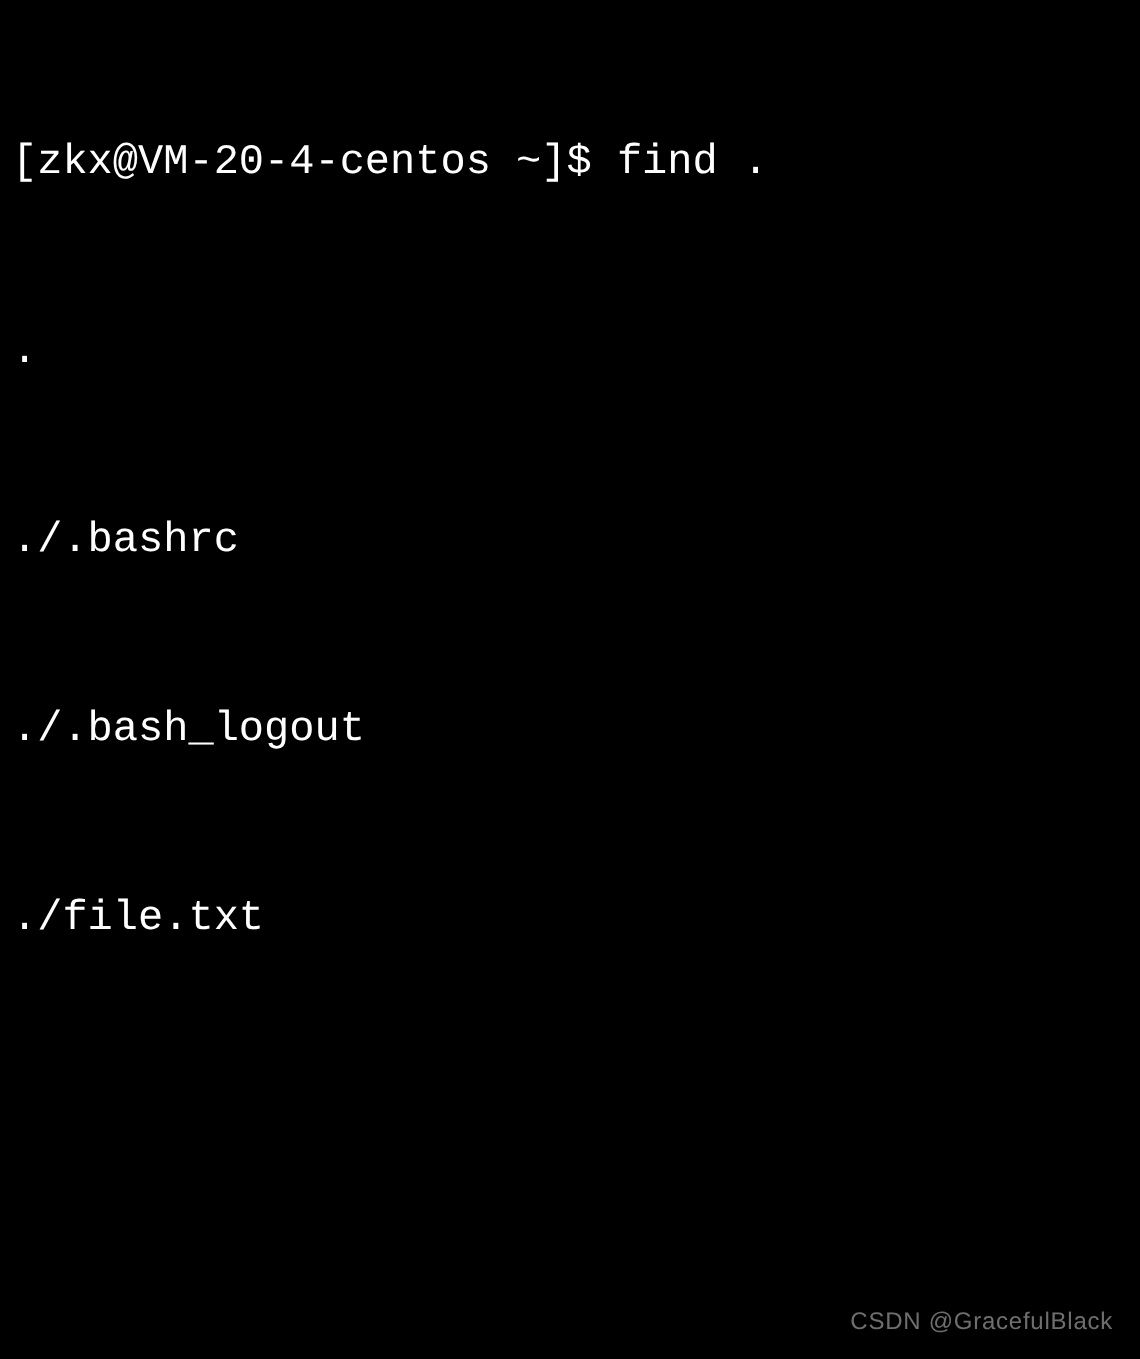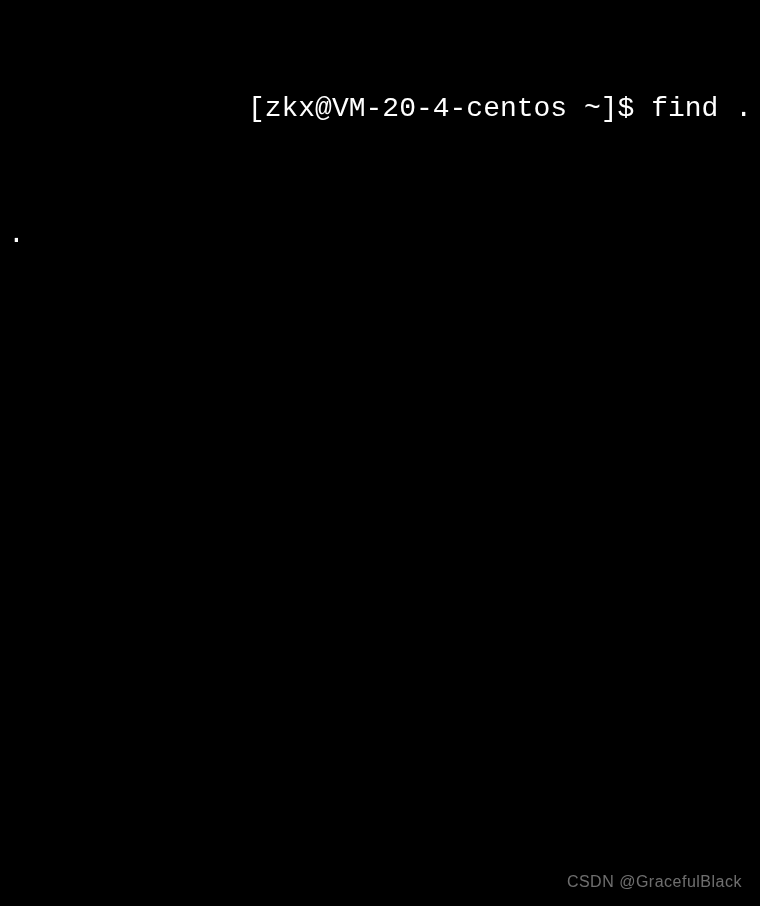--- a/index.html
+++ b/index.html
@@ -17,41 +17,43 @@
       width: 760px;
       height: 906px;
       overflow: hidden;
       position: relative;
     }
     .terminal {
       white-space: pre;
     }
     .prompt-line {
       display: block;
-      text-align: right;
     }
     .output-line {
       display: block;
     }
     .watermark {
       position: absolute;
       bottom: 12px;
       right: 18px;
       font-size: 16px;
       color: rgba(200, 200, 200, 0.55);
       font-family: Arial, sans-serif;
       letter-spacing: 0.5px;
     }
   </style>
 </head>
 <body>
 
 <div class="terminal">
   <span class="prompt-line"><span>[zkx@VM-20-4-centos ~]$ </span><span>find .</span></span>
   <span class="output-line">.</span>
+  <span class="output-line">./.bashrc</span>
+  <span class="output-line">./.bash_logout</span>
+  <span class="output-line">./file.txt</span>
   
   
   
   
   
   
   
   
   
   

